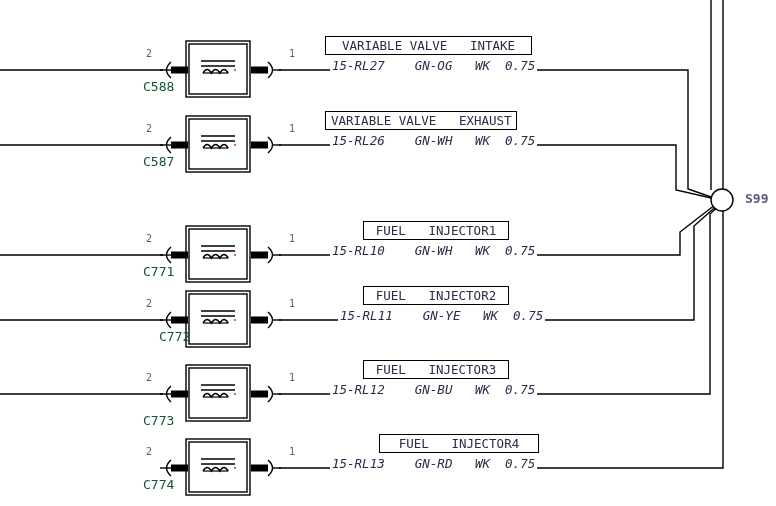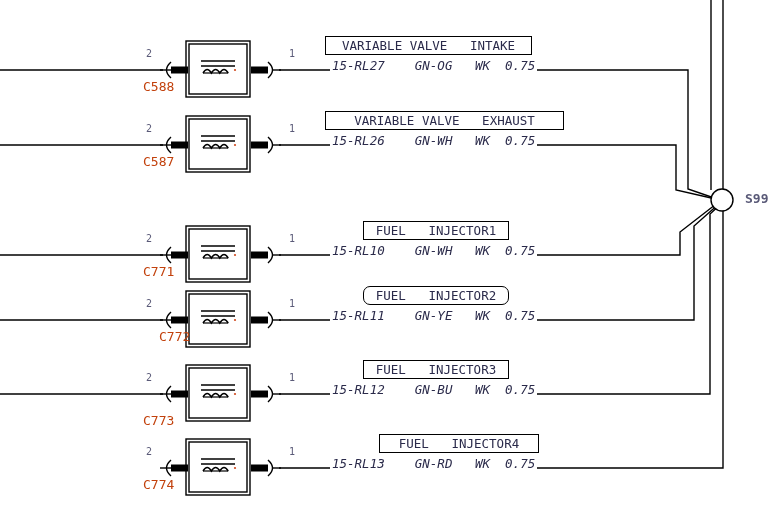--- a/index.html
+++ b/index.html
@@ -31,21 +31,21 @@
     color: #5a5a78;
     font-family: "DejaVu Sans Mono", "Liberation Mono", monospace;
     letter-spacing: 0px;
   }
   .pin-num {
     font-size: 10px;
     color: #5a5a78;
   }
   .conn-id {
     font-size: 13px;
-    color: #c2410c;
+    color: #14532d;
   }
   .desc-box {
     position: absolute;
     border: 1.3px solid #000000;
     background: #ffffff;
     font-size: 12.5px;
     color: #2a2a4a;
     white-space: pre;
     text-align: center;
     line-height: 16px;
@@ -145,21 +145,21 @@
           <rect x="11" y="5.5" width="17" height="7" fill="#000"></rect>
         </svg></div>
       <div class="comp" style="left: 251px; top: 136px;"><svg width="30" height="18" viewBox="0 0 30 18">
           <rect x="0" y="5.5" width="17" height="7" fill="#000"></rect>
           <path d="M 17,1 Q 26,9 17,17" fill="none" stroke="#000" stroke-width="1.4"></path>
           <line x1="22" y1="9" x2="30" y2="9" stroke="#000" stroke-width="1.4"></line>
         </svg></div>
       <div class="lbl pin-num" style="left: 146px; top: 123px;">2</div>
       <div class="lbl pin-num" style="left: 289px; top: 123px;">1</div>
       <div class="lbl conn-id" style="left: 143px; top: 154px;">C587</div>
-      <div class="desc-box" style="left: 325px; top: 111px; width: 239px; height: 19px;">VARIABLE VALVE   EXHAUST</div>
+      <div class="desc-box" style="left: 325px; top: 111px; width: 192px; height: 19px;">VARIABLE VALVE   EXHAUST</div>
       <div class="wire-label" style="left: 330px; top: 133px;">15-RL26    GN-WH   WK  0.75</div>
       <div class="comp" style="left: 185px; top: 225px; width: 66px; height: 58px;"><svg width="66" height="58" viewBox="0 0 66 58">
           <rect x="1" y="1" width="64" height="56" fill="#fff" stroke="#000" stroke-width="1.4"></rect>
           <rect x="4" y="4" width="58" height="50" fill="#fff" stroke="#000" stroke-width="1.4"></rect>
           <line x1="16" y1="21" x2="50" y2="21" stroke="#000" stroke-width="1.5"></line>
           <line x1="16" y1="26" x2="50" y2="26" stroke="#000" stroke-width="1.5"></line>
           <path d="M 18,33 q 4.2,-7 8.4,0 q 4.2,-7 8.4,0 q 4.2,-7 8.4,0" fill="none" stroke="#000" stroke-width="1.5"></path>
           <line x1="18" y1="33" x2="43.2" y2="33" stroke="#000" stroke-width="1.2"></line>
           <circle cx="50" cy="30" r="1.1" fill="#d04a20"></circle>
         </svg></div>
@@ -193,22 +193,22 @@
           <rect x="11" y="5.5" width="17" height="7" fill="#000"></rect>
         </svg></div>
       <div class="comp" style="left: 251px; top: 311px;"><svg width="30" height="18" viewBox="0 0 30 18">
           <rect x="0" y="5.5" width="17" height="7" fill="#000"></rect>
           <path d="M 17,1 Q 26,9 17,17" fill="none" stroke="#000" stroke-width="1.4"></path>
           <line x1="22" y1="9" x2="30" y2="9" stroke="#000" stroke-width="1.4"></line>
         </svg></div>
       <div class="lbl pin-num" style="left: 146px; top: 298px;">2</div>
       <div class="lbl pin-num" style="left: 289px; top: 298px;">1</div>
       <div class="lbl conn-id" style="left: 143px; top: 329px; margin-left: 16px;">C772</div>
-      <div class="desc-box" style="left: 363px; top: 286px; width: 146px; height: 19px; border-radius: 7px;">FUEL   INJECTOR2</div>
-      <div class="wire-label" style="left: 330px; top: 308px;">15-RL11    GN-YE   WK  0.75</div>
+      <div class="desc-box" style="left: 363px; top: 286px; width: 146px; height: 19px;">FUEL   INJECTOR2</div>
+      <div class="wire-label" style="left: 338px; top: 308px;">15-RL11    GN-YE   WK  0.75</div>
       <div class="comp" style="left: 185px; top: 364px; width: 66px; height: 58px;"><svg width="66" height="58" viewBox="0 0 66 58">
           <rect x="1" y="1" width="64" height="56" fill="#fff" stroke="#000" stroke-width="1.4"></rect>
           <rect x="4" y="4" width="58" height="50" fill="#fff" stroke="#000" stroke-width="1.4"></rect>
           <line x1="16" y1="21" x2="50" y2="21" stroke="#000" stroke-width="1.5"></line>
           <line x1="16" y1="26" x2="50" y2="26" stroke="#000" stroke-width="1.5"></line>
           <path d="M 18,33 q 4.2,-7 8.4,0 q 4.2,-7 8.4,0 q 4.2,-7 8.4,0" fill="none" stroke="#000" stroke-width="1.5"></path>
           <line x1="18" y1="33" x2="43.2" y2="33" stroke="#000" stroke-width="1.2"></line>
           <circle cx="50" cy="30" r="1.1" fill="#d04a20"></circle>
         </svg></div>
       <div class="comp" style="left: 160px; top: 385px;"><svg width="28" height="18" viewBox="0 0 28 18">

